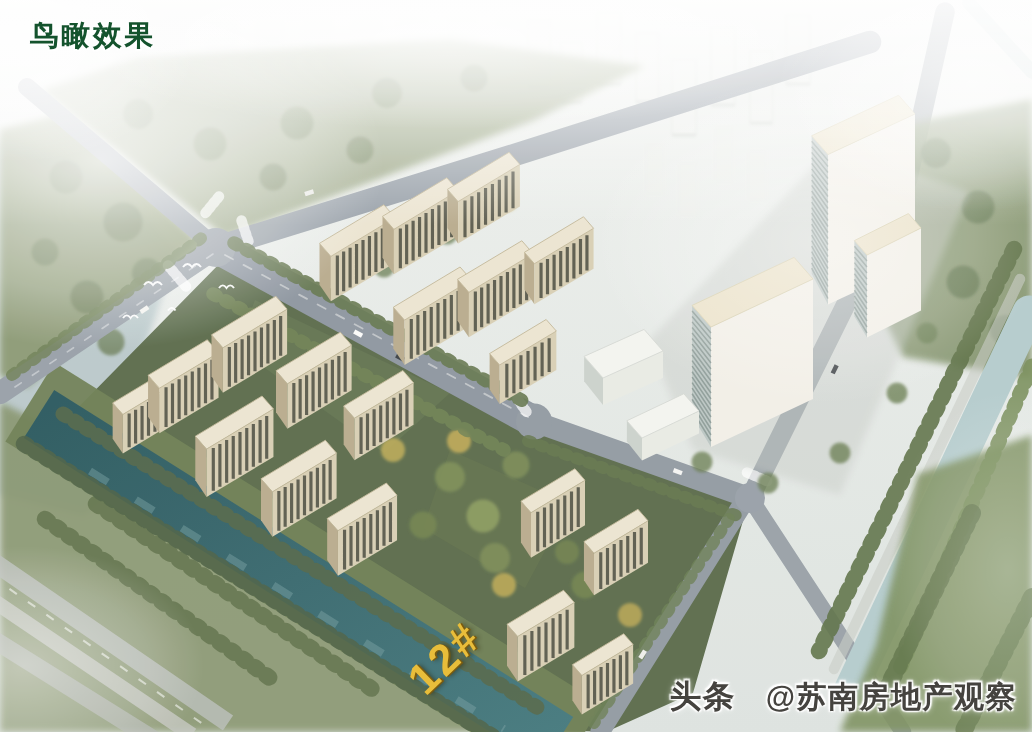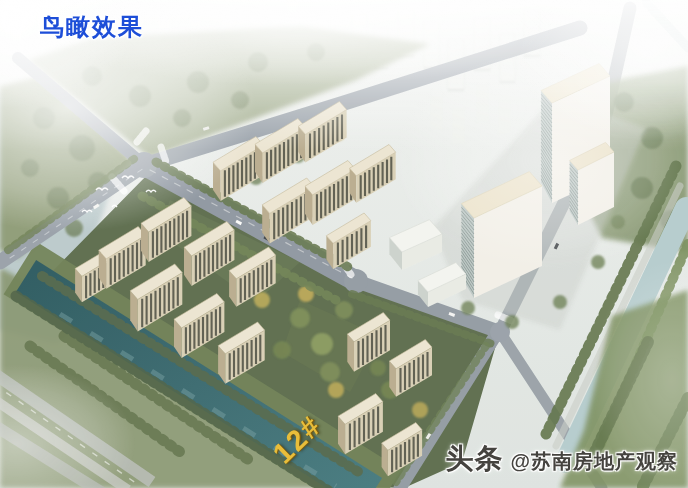--- a/index.html
+++ b/index.html
@@ -1,28 +1,28 @@
 <!DOCTYPE html>
 <html><head>
 <meta charset="utf-8">
 <style>
   html,body{margin:0;padding:0;background:#9aa0a0;}
   .stage{position:relative;width:688px;height:488px;overflow:hidden;
          font-family:"Liberation Sans",sans-serif;background:#e3e7e4;}
   .stage svg{position:absolute;left:0;top:0;}
-  .title-badge{position:absolute;left:40px;top:11px;font-size:24px;font-weight:900;
-    letter-spacing:2px;color:#1d4ed8;
+  .title-badge{position:absolute;left:20px;top:11px;font-size:19px;font-weight:900;
+    letter-spacing:2px;color:#14532d;
     text-shadow:-1px -1px 1px #fff,1px -1px 1px #fff,-1px 1px 1px #fff,1px 1px 1px #fff,0 0 4px #fff;}
   .b12-label{position:absolute;left:274px;top:426px;font-size:29px;font-weight:700;
     color:#e8bd3a;letter-spacing:2px;transform:rotate(-44deg);transform-origin:40% 60%;
     text-shadow:1px 1px 0 #7a5c10,2px 2px 3px rgba(40,30,0,.45);}
   .watermark{position:absolute;right:10px;bottom:10px;font-size:20px;font-weight:800;
     color:#45433f;letter-spacing:1px;
     text-shadow:-1px -1px 1px #fff,1px -1px 1px #fff,-1px 1px 1px #fff,1px 1px 1px #fff,0 0 5px #fff;}
-  .watermark .logo{font-weight:900;font-size:28px;margin-right:7px;}
+  .watermark .logo{font-weight:900;font-size:21px;margin-right:20px;}
 </style>
 </head>
 <body>
 
 <div class="stage">
 <svg viewBox="0 0 688 488" width="688" height="488">
   <defs>
     <linearGradient id="sky" x1="0" y1="0" x2="0" y2="1">
       <stop offset="0" stop-color="#eff1ee"></stop>
           <stop offset="1" stop-color="#dde3df"></stop>

